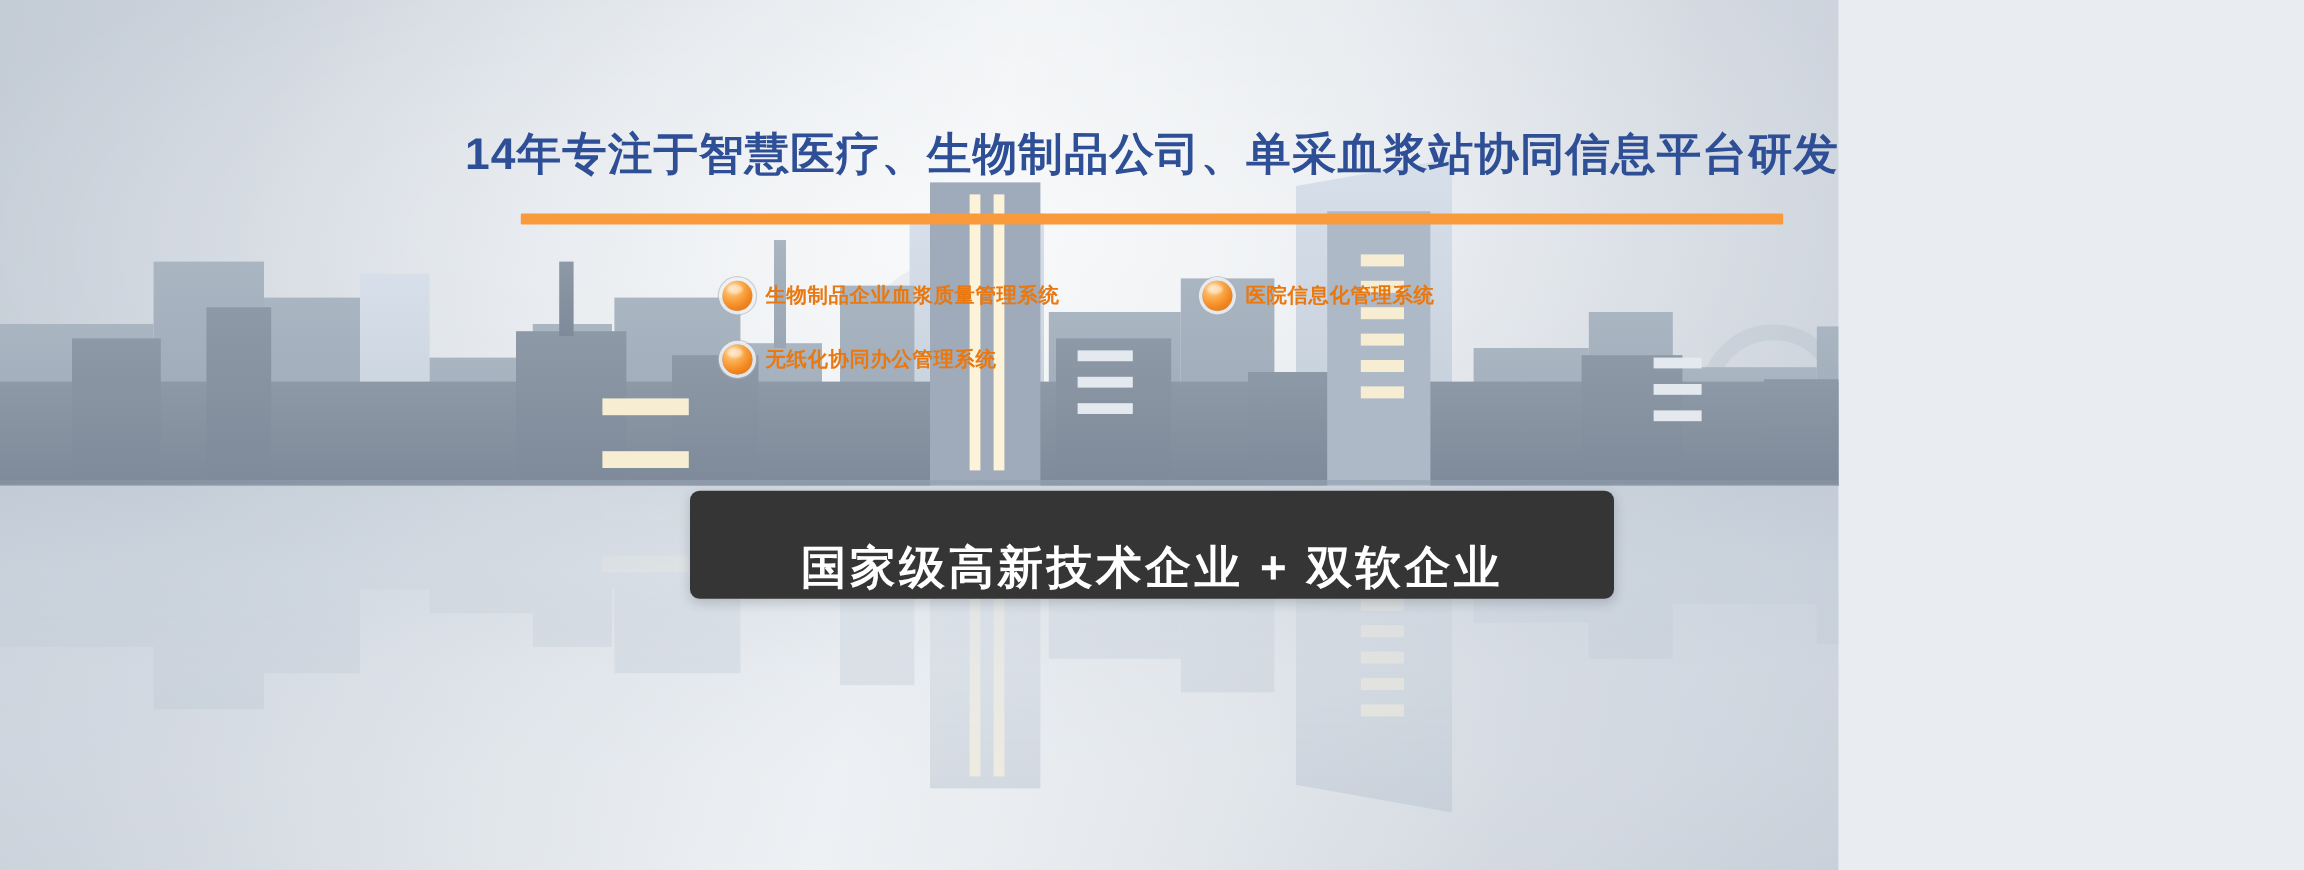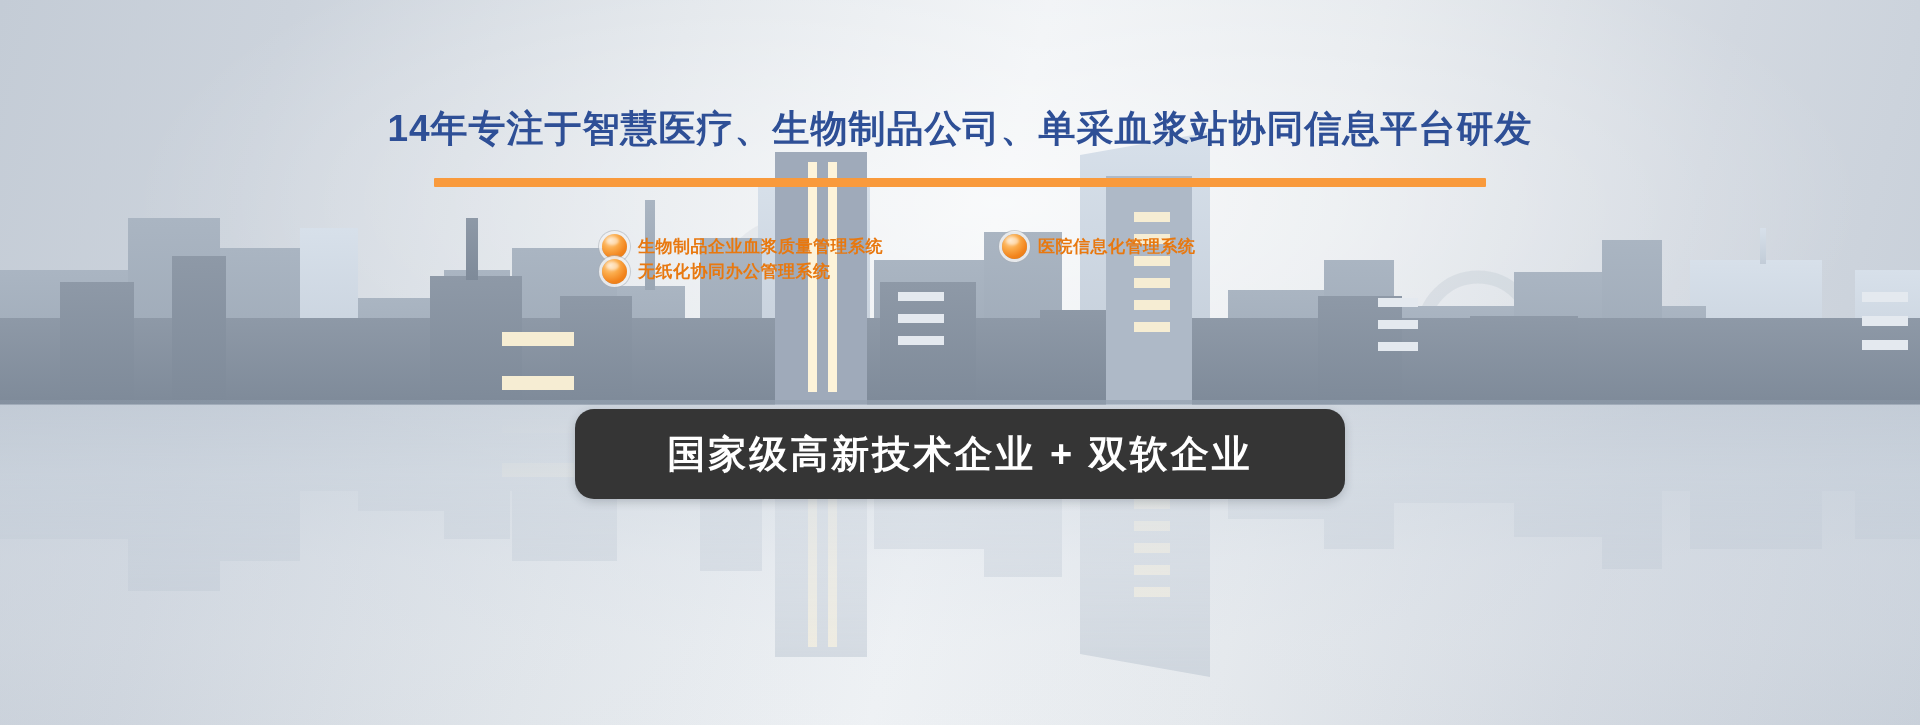--- a/index.html
+++ b/index.html
@@ -4,21 +4,21 @@
 <style>
   * { margin:0; padding:0; box-sizing:border-box; }
   html, body {
     width:1920px; height:725px;
     font-family:"Liberation Sans", "DejaVu Sans", sans-serif;
     overflow:hidden; background:#e9edf1;
   }
 
   
   .banner{
-    position:relative; width:1920px; height:725px; overflow:hidden;
+    position:relative; width:1532px; height:725px; overflow:hidden;
     background:
       radial-gradient(1400px 520px at 52% 28%, rgba(255,255,255,0.62) 0%, rgba(255,255,255,0.0) 62%),
       linear-gradient(104deg,
         #c4ccd6 0%,
         #ccd3dc 14%,
         #dfe4e9 33%,
         #eef1f4 50%,
         #e4e8ec 66%,
         #d2d8e0 83%,
         #c6ced8 100%);
@@ -56,21 +56,21 @@
     color:#2e4f96; white-space:nowrap;
   }
   .rule{
     position:absolute; top:178px; left:434px; width:1052px; height:9px;
     background:#f99a3c; border-radius:1px;
   }
 
   
   .features{
     position:absolute; top:234px; left:602px; width:720px;
-    display:grid; grid-template-columns:400px 320px; 
+    display:grid; grid-template-columns:400px 320px; row-gap:28px;
   }
   .feature{ display:flex; align-items:center; gap:11px; }
   .ball{
     width:25px; height:25px; border-radius:50%; flex:0 0 auto;
     background:
       radial-gradient(circle at 34% 26%, #ffd9a8 0%, #fbab4a 34%, #f2841d 66%, #df7412 100%);
     box-shadow:0 0 0 3px rgba(255,255,255,.72), 0 0 0 4px rgba(170,175,182,.55), 0 1px 2px rgba(60,70,85,.3);
     position:relative;
   }
   .ball::after{
@@ -78,22 +78,22 @@
     border-radius:50%; background:rgba(255,255,255,.45); filter:blur(1px);
   }
   .feature-label{
     font-size:17px; font-weight:700; color:#e8780f;
     letter-spacing:.5px; white-space:nowrap;
   }
 
   
   .badge{
     position:absolute; left:575px; top:409px; width:770px; height:90px;
-    background:#353535; border-radius:19px;
-    display:flex; align-items:center; justify-content:center;
+    background:#353535; border-radius:8px;
+    display:flex; align-items:flex-end; justify-content:center;
     box-shadow:0 3px 10px rgba(40,48,60,.22);
   }
   .badge-text{
     color:#ffffff; font-size:38px; font-weight:700; letter-spacing:3px; white-space:nowrap;
   }
 </style>
 </head>
 <body>
 
 <div class="banner">

